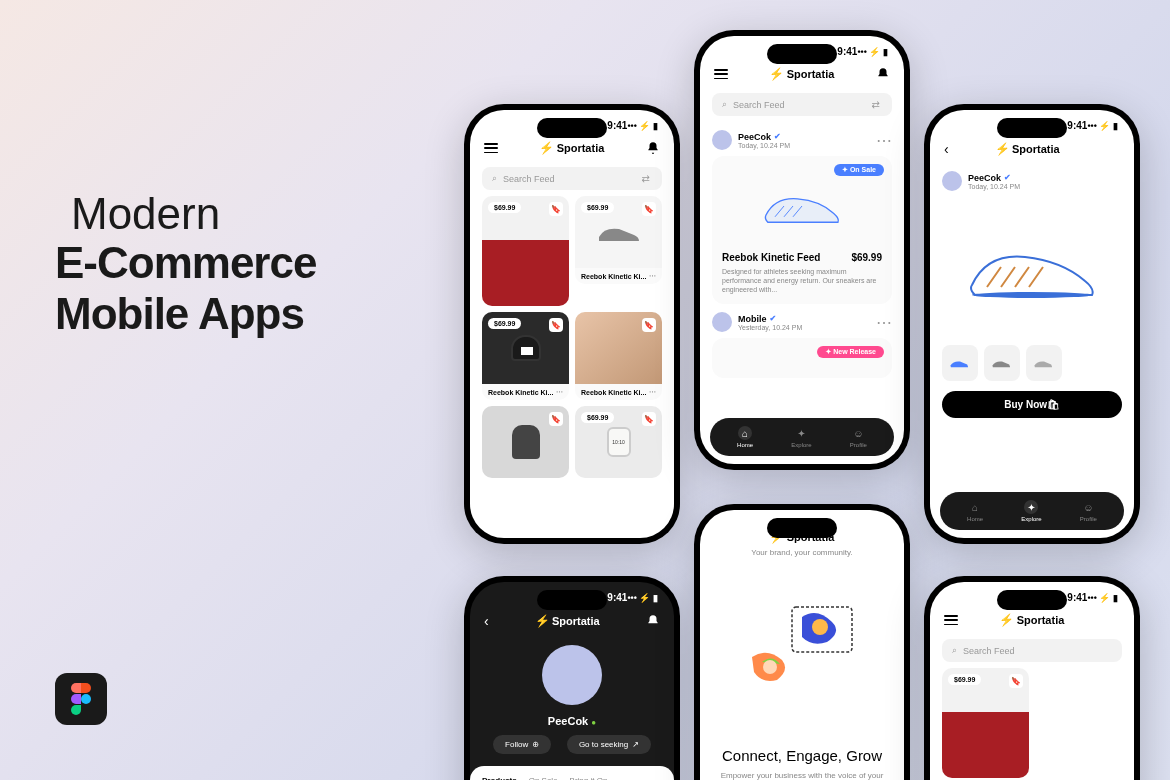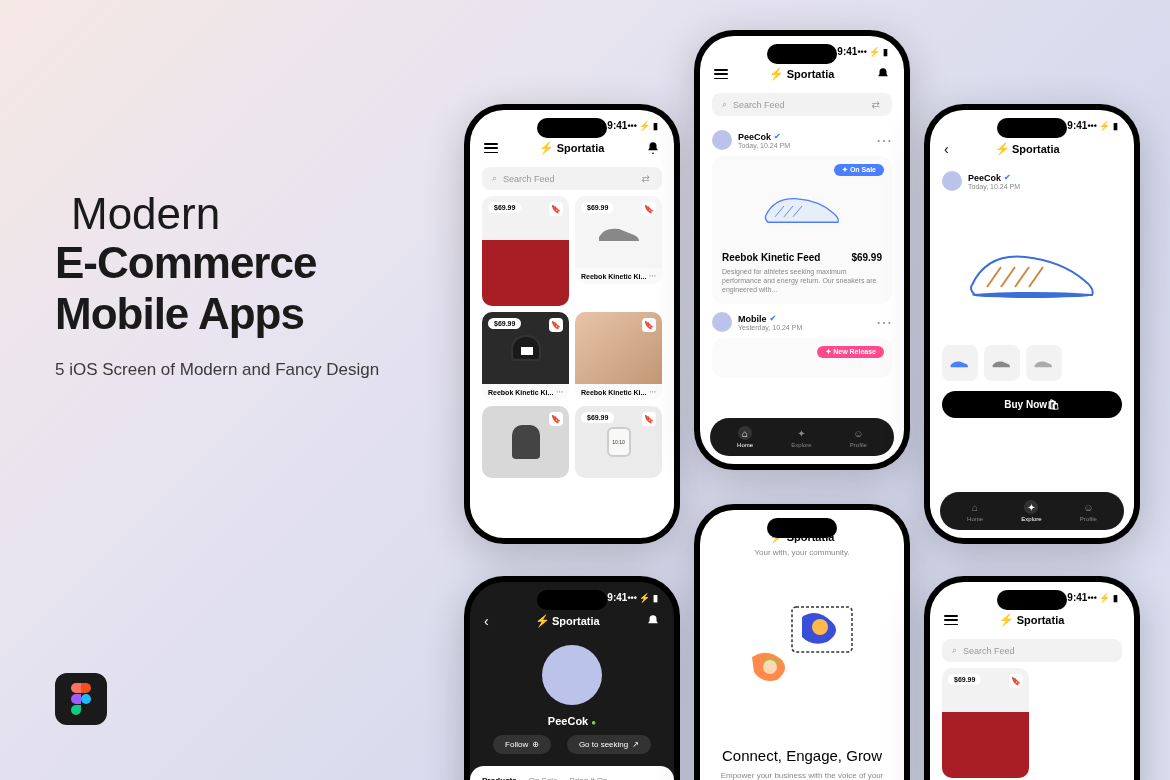--- a/index.html
+++ b/index.html
@@ -96,21 +96,20 @@
 #phone5 { left: 694px; top: 504px; }
 #phone6 { left: 924px; top: 576px; width: 216px; }
 </style>
 </head>
 <body>
 
 <div class="left-content">
   <div class="title-light">Modern</div>
   <div class="title-bold">E-Commerce</div>
   <div class="title-bold">Mobile Apps</div>
-  <div class="subtitle">5 iOS Screen of Modern and Fancy Design</div>
 </div>
 
 <div class="figma-badge">
   <svg width="22" height="32" viewBox="0 0 22 32">
     <circle cx="16" cy="16" r="5" fill="#1abcfe"></circle>
     <path d="M6 0h5v10H6a5 5 0 010-10z" fill="#ff7262"></path>
     <path d="M11 0h5a5 5 0 010 10h-5z" fill="#f24e1e"></path>
     <path d="M6 11h5v10H6a5 5 0 010-10z" fill="#a259ff"></path>
     <path d="M6 22h5v5a5 5 0 11-5-5z" fill="#0acf83"></path>
   </svg>
@@ -397,21 +396,21 @@
 </div>
 
 <div class="phone" id="phone5">
   <div class="phone-screen">
     <div class="notch"></div>
     <div class="onboard-center">
       <div class="brand" style="justify-content:center;">
           <span class="brand-bolt">⚡</span>
           <span>Sportatia</span>
         </div>
-      <div class="onboard-sub">Your with, your community.</div>
+      <div class="onboard-sub">Your brand, your community.</div>
       <div class="illustration">
         <svg width="140" height="120" viewBox="0 0 140 120">
           <rect x="60" y="15" width="60" height="45" rx="4" fill="none" stroke="#333" stroke-width="1.5" stroke-dasharray="3 2"></rect>
           <path d="M70 25 Q85 15 100 30 Q110 40 95 50 Q80 55 70 45 Z" fill="#3a4fd8"></path>
           <circle cx="88" cy="35" r="8" fill="#ffb84a"></circle>
           <path d="M20 65 Q35 55 50 68 Q58 78 45 88 Q30 92 22 80 Z" fill="#ff8a4a"></path>
           <path d="M30 70 Q40 62 48 72" fill="#7fd142"></path>
           <circle cx="38" cy="75" r="7" fill="#ffd8b8"></circle>
         </svg>
       </div>

